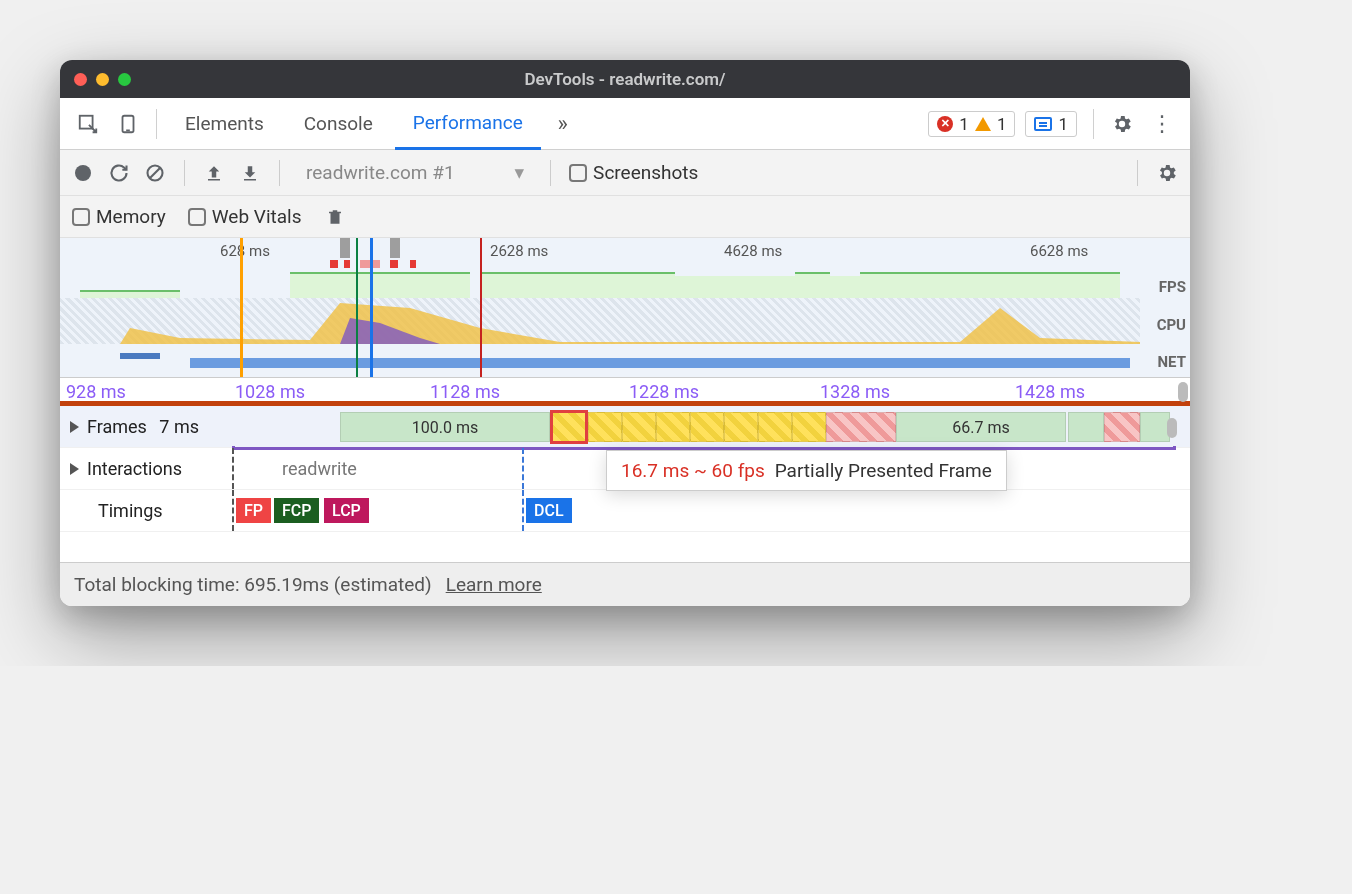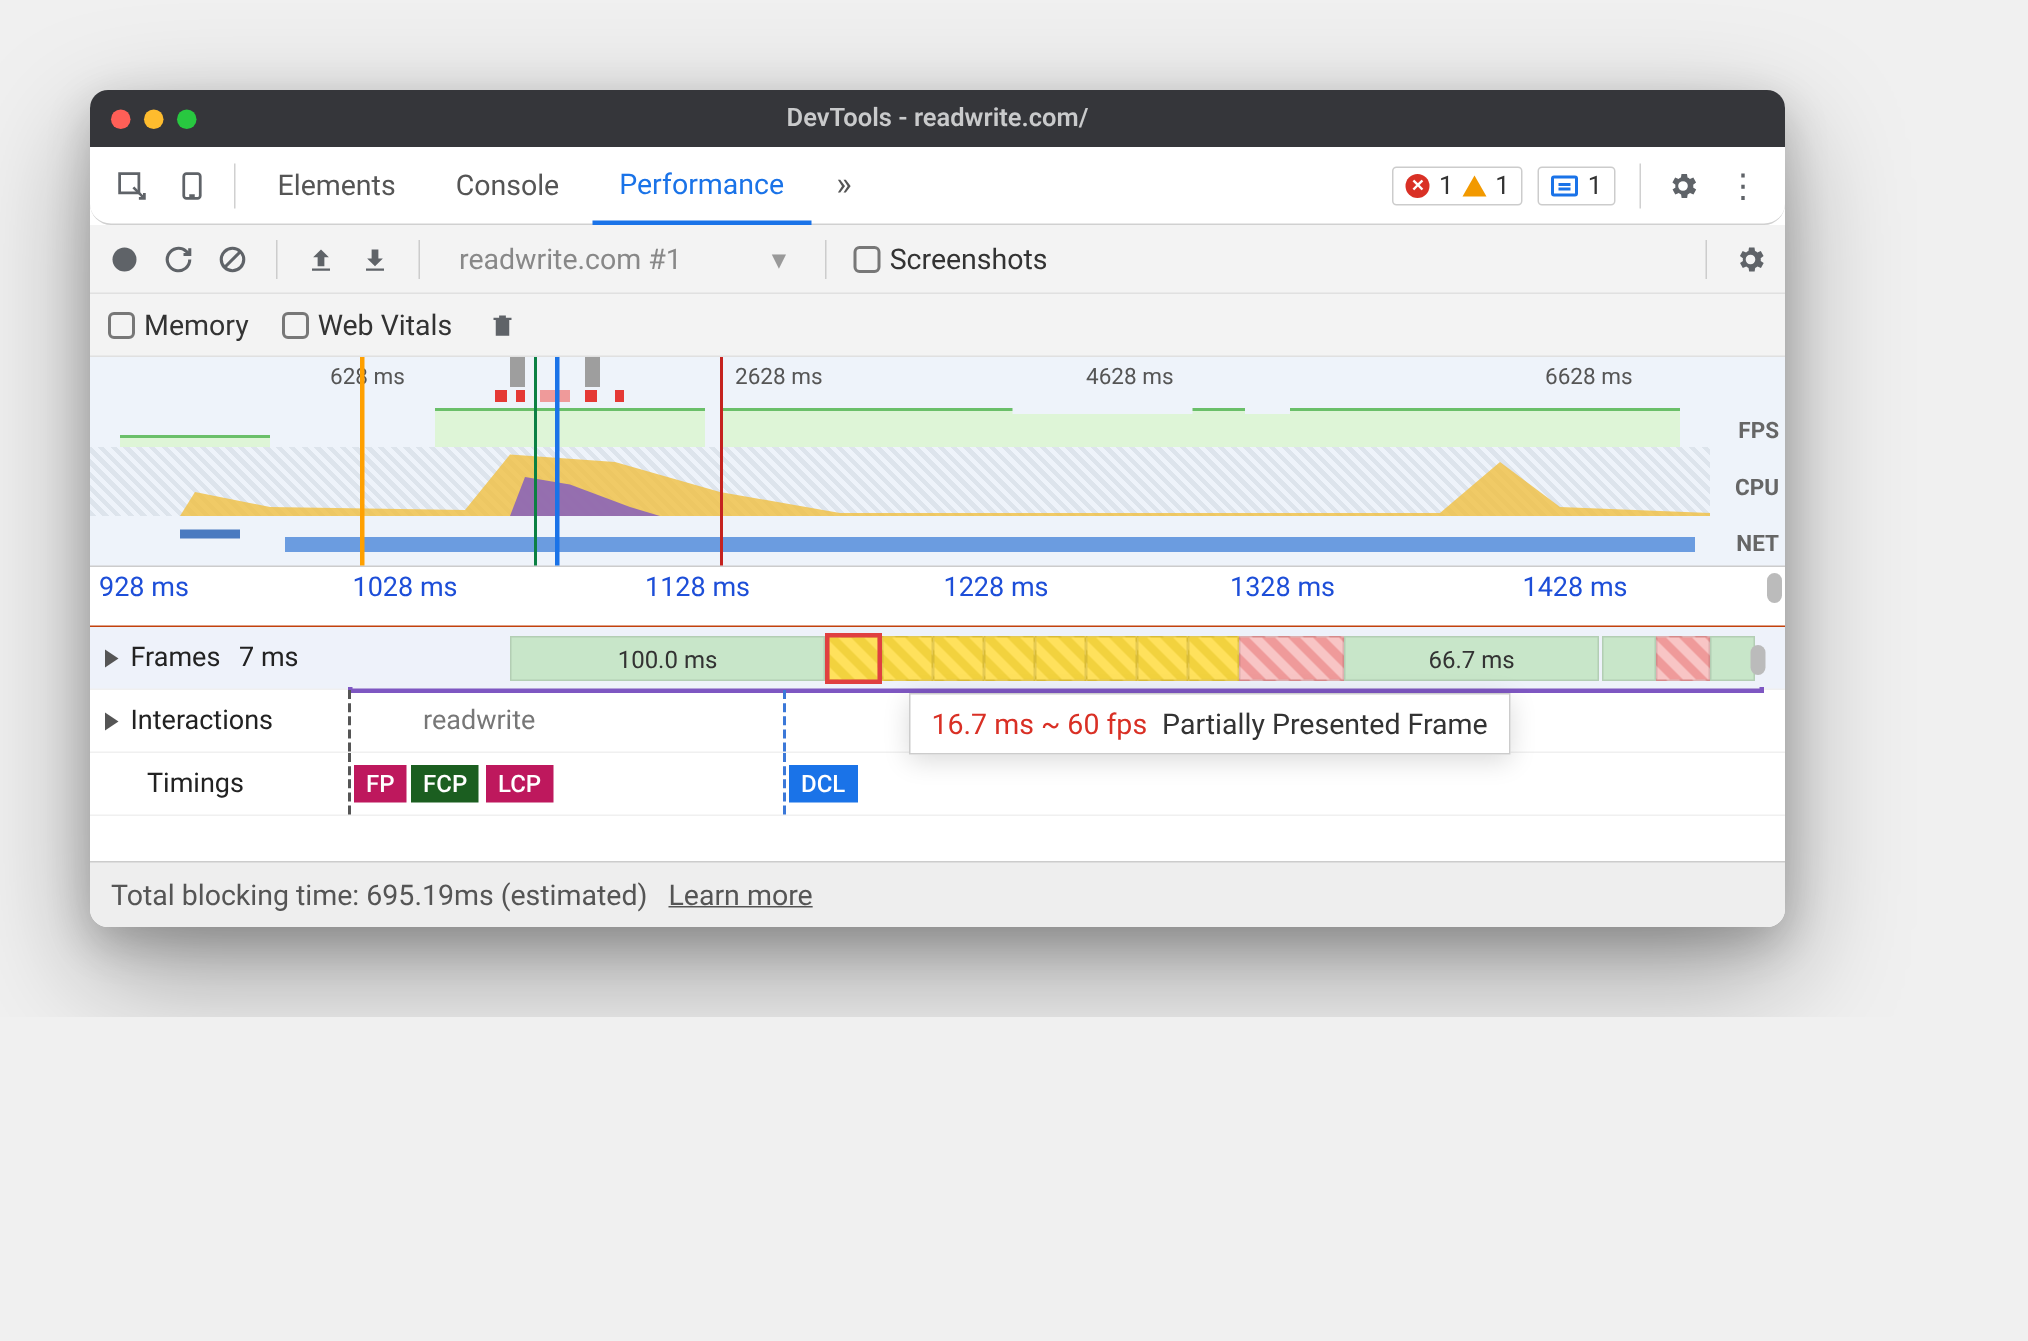--- a/index.html
+++ b/index.html
@@ -37,21 +37,20 @@
   
   .tabstrip {
     height: 52px;
     display: flex;
     align-items: center;
     border-bottom: 1px solid #d0d0d0;
     padding: 0 10px;
     gap: 4px;
     font-size: 19px;
     color: #555;
-    border-radius: 14px;
   }
   .tabstrip .iconbtn {
     width: 36px; height: 36px;
     display: flex; align-items: center; justify-content: center;
     cursor: pointer;
     color: #5f6368;
   }
   .tabstrip .sep { width: 1px; height: 30px; background: #d0d0d0; margin: 0 6px; }
   .tab { padding: 0 18px; height: 100%; display:flex; align-items:center; cursor:pointer; }
   .tab.active { color: #1a73e8; border-bottom: 3px solid #1a73e8; margin-bottom:-1px; }
@@ -81,21 +80,21 @@
   .ov-fps { position:absolute; top:30px; left:0; right:50px; height:30px; }
   .ov-fps-bar { position:absolute; bottom:0; background:#def5d7; border-top:2px solid #6abf69; }
   .ov-cpu { position:absolute; top:60px; left:0; right:50px; height:46px; background:repeating-linear-gradient(45deg,#dde4ec,#dde4ec 3px,#eef3fa 3px,#eef3fa 6px) }
   .ov-net { position:absolute; bottom:4px; left:0; right:50px; height:20px; }
   .ov-netbar { position:absolute; height:10px; background:#6b9ce0; top:5px }
   .ov-label { position:absolute; right:4px; font-weight:bold; color:#666; font-size:15px }
   .ov-fps-l{top:40px} .ov-cpu-l{top:78px} .ov-net-l{bottom:6px}
   .ov-marker { position:absolute; top:0; bottom:0; width:2px }
   
   .detail { background:#fff; }
-  .ruler { height:40px; display:flex; border-bottom:1px solid #c2410c; font-size:18px; color:#1d4ed8; position:relative; background:#fff }
+  .ruler { height:28px; display:flex; border-bottom:5px solid #c2410c; font-size:18px; color:#8b5cf6; position:relative; background:#fff }
   .ruler span{ position:absolute; top:3px }
   .row { height:42px; display:flex; align-items:center; border-bottom:1px solid #f0f0f0; position:relative; font-size:18px; }
   .row .label { width:150px; padding-left:10px; display:flex; align-items:center; gap:4px; color:#222; z-index:5 }
   .row .track { position:absolute; left:0; right:14px; top:0; bottom:0 }
   .tri { display:inline-block; width:0;height:0;border-top:6px solid transparent;border-bottom:6px solid transparent;border-left:9px solid #555; margin-right:4px }
   
   .frame-block { position:absolute; top:6px; height:30px; border:1px solid rgba(0,0,0,0.1); display:flex; align-items:center; justify-content:center; font-size:16px; color:#333 }
   .fb-green{background:#c8e6c9}
   .fb-yellow{background:repeating-linear-gradient(45deg,#ffe15c,#ffe15c 6px,#f2d23e 6px,#f2d23e 12px)}
   .fb-red{background:repeating-linear-gradient(45deg,#f8c5c5,#f8c5c5 6px,#ef9a9a 6px,#ef9a9a 12px)}
@@ -320,21 +319,21 @@
       </div>
     </div>
 
     <div class="row">
       <div class="label" style="padding-left:38px">
           <span>Timings</span>
         </div>
       <div class="track">
         <div style="position:absolute;left:172px;top:0;bottom:0;border-left:2px dashed #555"></div>
         <div style="position:absolute;left:462px;top:0;bottom:0;border-left:2px dashed #3b78d8"></div>
-        <span class="timing-badge" style="position:absolute;left:176px;top:8px;background:#be185d">FP</span>
+        <span class="timing-badge" style="position:absolute;left:176px;top:8px;background:#ef4444">FP</span>
         <span class="timing-badge" style="position:absolute;left:214px;top:8px;background:#1b5e20">FCP</span>
         <span class="timing-badge" style="position:absolute;left:264px;top:8px;background:#be185d">LCP</span>
         <span class="timing-badge" style="position:absolute;left:466px;top:8px;background:#1a73e8">DCL</span>
       </div>
     </div>
 
     <div style="height:30px"></div>
   </div>
 
   <div class="footer">

